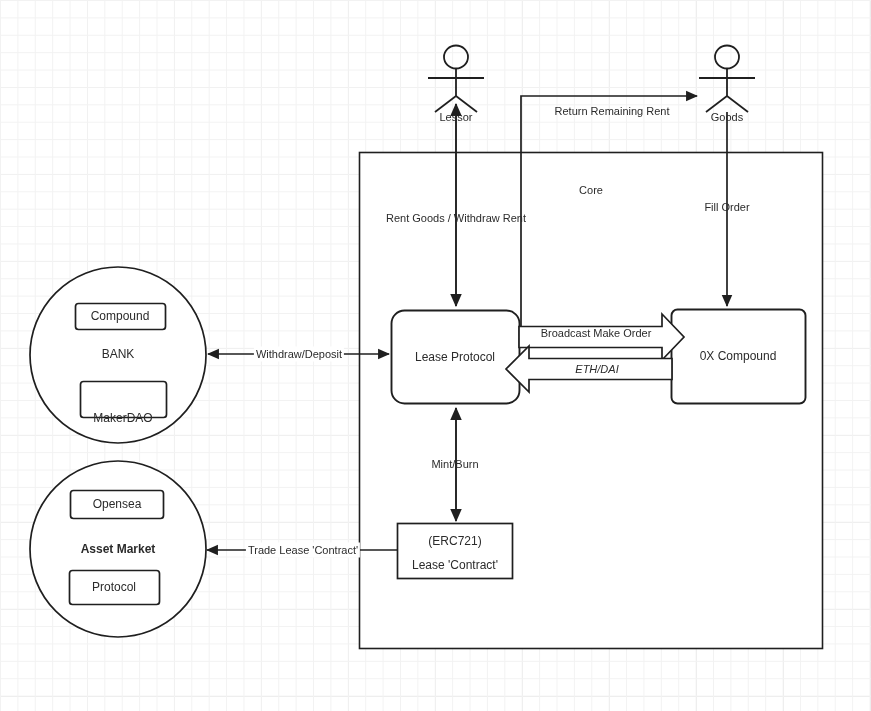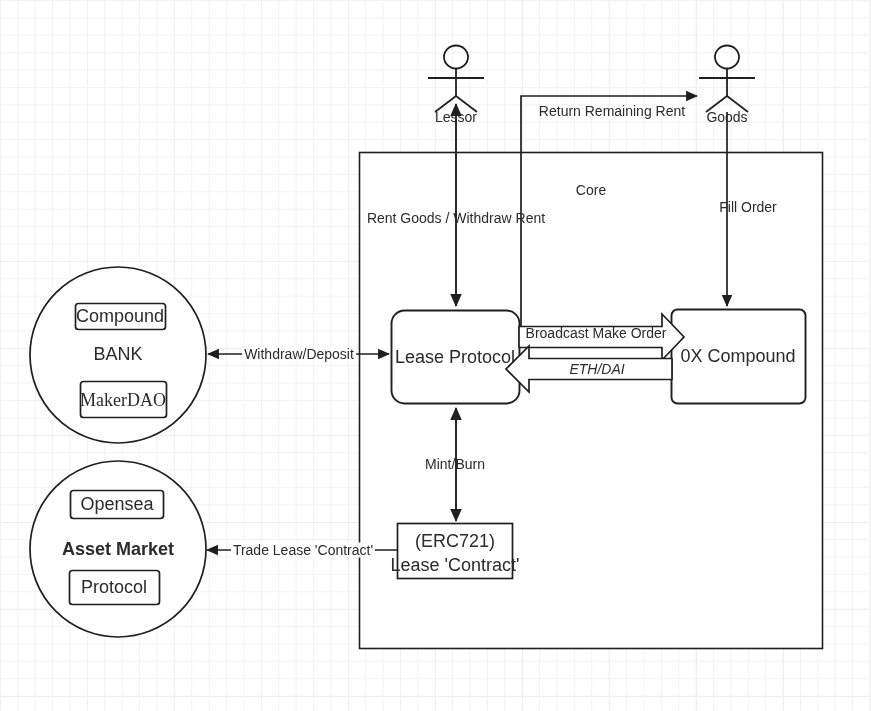--- a/index.html
+++ b/index.html
@@ -27,37 +27,37 @@
   #diagram {
     position: absolute;
     left: 0;
     top: 0;
     width: 871px;
     height: 711px;
   }
   .lbl {
     position: absolute;
     color: #2b2b2b;
-    font-size: 14px;
+    font-size: 11px;
     line-height: 15px;
     white-space: nowrap;
     font-family: "Liberation Sans", sans-serif;
     pointer-events: none;
   }
   .lbl.ctr {
     transform: translate(-50%, -50%);
   }
   .lbl.onwhite {
     background: #ffffff;
     padding: 0 2px;
   }
   .node-label {
     position: absolute;
     color: #2b2b2b;
-    font-size: 18px;
+    font-size: 12px;
     line-height: 16px;
     text-align: center;
     transform: translate(-50%, -50%);
     white-space: nowrap;
   }
 </style>
 </head>
 <body>
 
 <div id="canvas">
@@ -119,33 +119,33 @@
     <line x1="397" y1="550" x2="207" y2="550" stroke="#1f1f1f" stroke-width="1.7" marker-end="url(#arrowThin)"></line>
   </svg>
 
   <div class="lbl ctr" style="left:456px; top:117px;">Lessor</div>
   <div class="lbl ctr" style="left:727px; top:117px;">Goods</div>
 
   <div class="lbl ctr" style="left:591px; top:190px;">Core</div>
 
   <div class="lbl ctr" style="left:456px; top:218px;">Rent Goods / Withdraw Rent</div>
   <div class="lbl ctr" style="left:612px; top:111px;">Return Remaining Rent</div>
-  <div class="lbl ctr" style="left:748px; top:207px;">Fill Order</div>
+  <div class="lbl ctr" style="left:727px; top:207px;">Fill Order</div>
   <div class="lbl ctr" style="left:596px; top:333px;">Broadcast Make Order</div>
   <div class="lbl ctr" style="left:597px; top:369px;font-style:italic;">ETH/DAI</div>
   <div class="lbl ctr" style="left:455px; top:464px;">Mint/Burn</div>
   <div class="lbl ctr onwhite" style="left:299px; top:354px;">Withdraw/Deposit</div>
   <div class="lbl ctr onwhite" style="left:303px; top:550px;">Trade Lease 'Contract'</div>
 
   <div class="node-label" style="left:455px; top:357px;">Lease Protocol</div>
   <div class="node-label" style="left:738px; top:356px;">0X Compound</div>
   <div class="node-label" style="left:455px; top:543px;margin-top:22px;">Lease 'Contract'</div>
   <div class="node-label" style="left:455px; top:541px;">(ERC721)</div>
 
   <div class="node-label" style="left:118px; top:354px;">BANK</div>
   <div class="node-label" style="left:120px; top:316px;">Compound</div>
-  <div class="node-label" style="left:123px; top:400px;font-family:Liberation Serif, serif;">MakerDAO</div>
+  <div class="node-label" style="left:123px; top:418px;">MakerDAO</div>
 
   <div class="node-label" style="left:118px; top:549px;font-weight:bold;">Asset Market</div>
   <div class="node-label" style="left:117px; top:504px;">Opensea</div>
   <div class="node-label" style="left:114px; top:587px;">Protocol</div>
 
 </div>
 
 </body></html>

